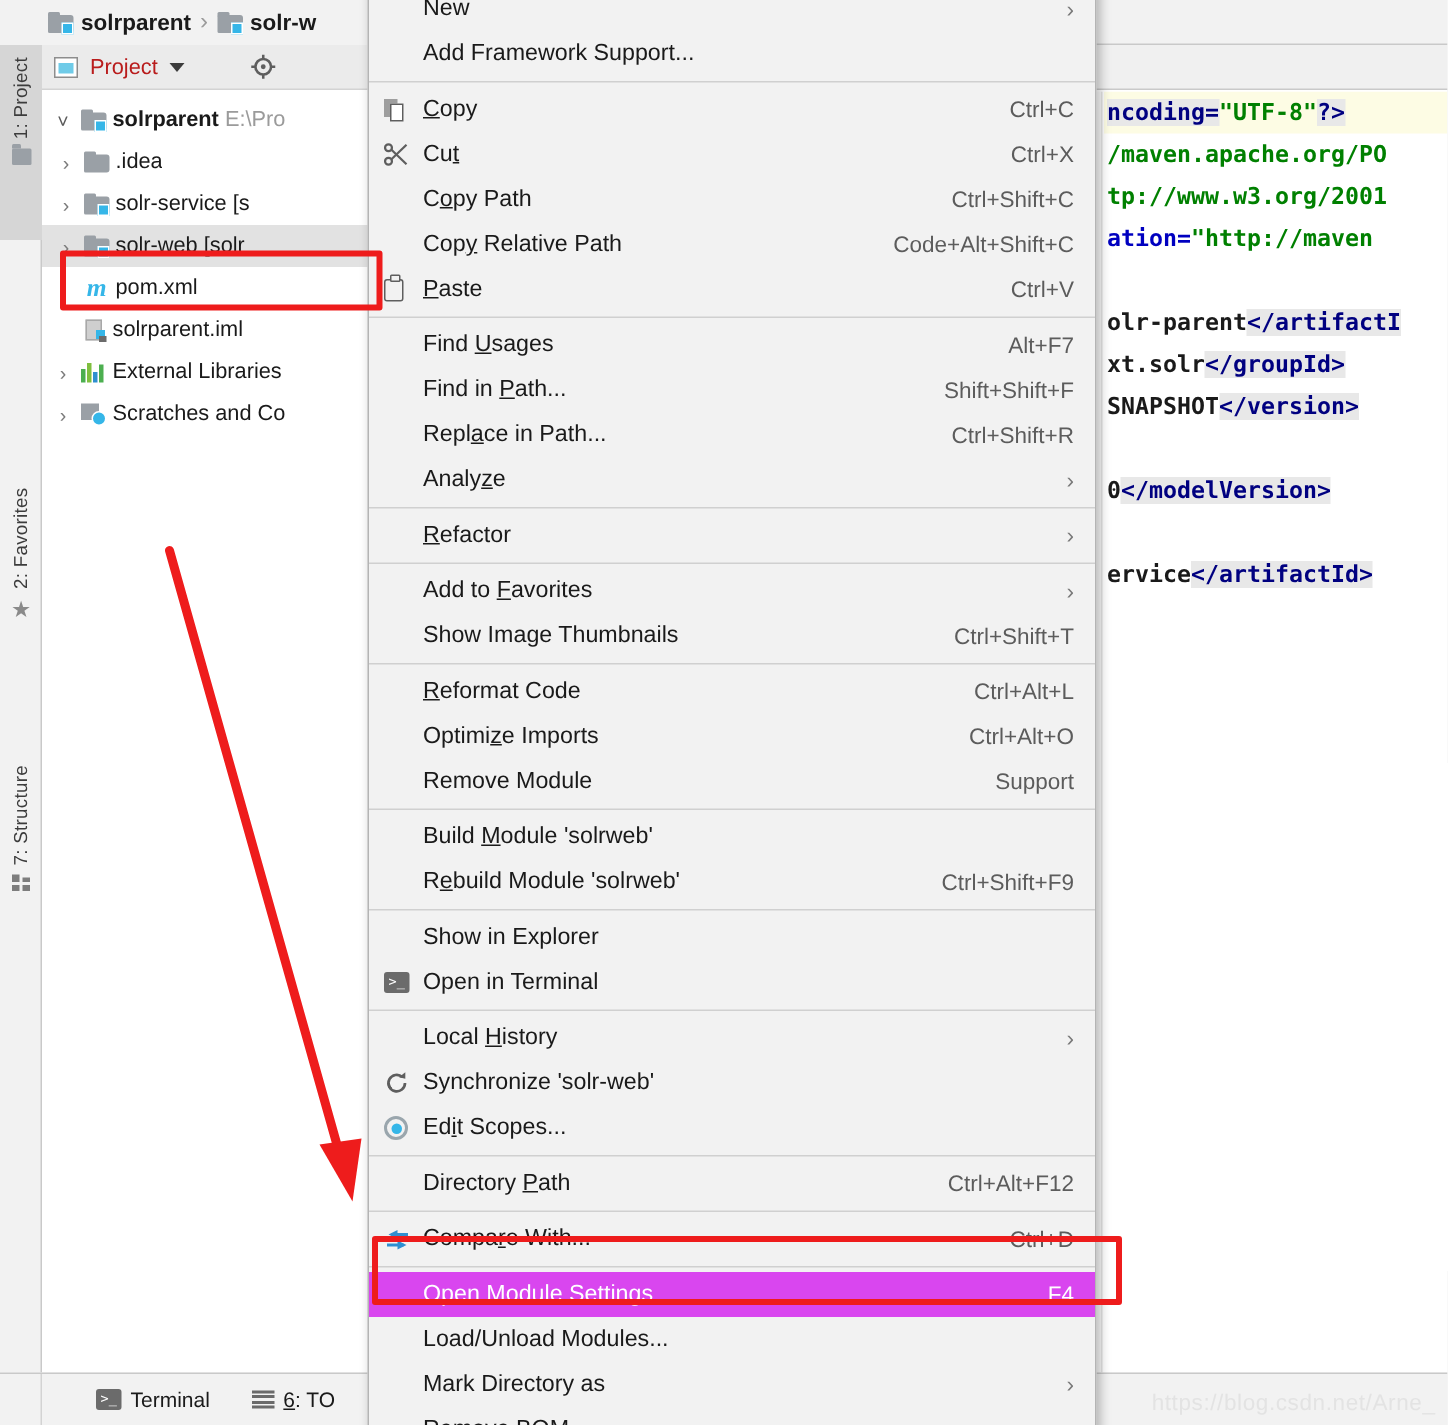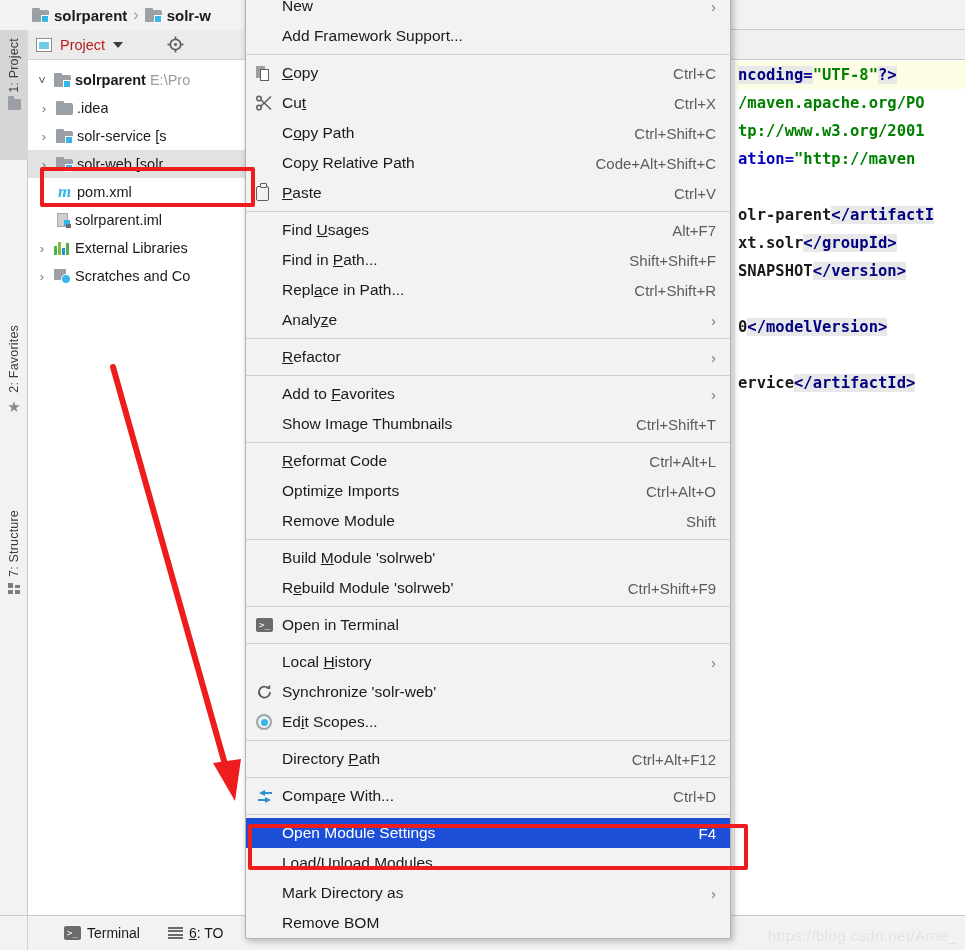--- a/index.html
+++ b/index.html
@@ -134,21 +134,21 @@
     position: absolute; left: 245px; top: -10px; width: 486px;
     background: #f2f2f2; border: 1px solid #b4b4b4;
     box-shadow: 2px 2px 7px rgba(0,0,0,.28);
     padding: 0; z-index: 50;
   }
   .mi { display: flex; align-items: center; height: 30px; padding: 0 14px 0 10px; position: relative; }
   .mi .mi-ico { width: 26px; flex: none; display: flex; align-items: center; justify-content: flex-start; }
   .mi .mi-label { flex: 1; font-size: 15.5px; color: #1a1a1a; white-space: nowrap; }
   .mi .mi-acc { font-size: 15px; color: #5c5c5c; white-space: nowrap; padding-left: 12px; }
   .mi .mi-sub { color: #7a7a7a; font-size: 15px; padding-left: 12px; }
-  .mi.hot { background: #1d4ed8; }
+  .mi.hot { background: #d946ef; }
   .mi.hot .mi-label, .mi.hot .mi-acc { color: #ffffff; }
   .msep { height: 1px; background: #d0d0d0; margin: 3px 0; }
   .mi u { text-decoration: underline; }
 
   .mi-ico svg { display: block; }
   .ico-clip { width:13px; height:15px; border:1.6px solid #5e5e5e; border-radius:2px; position:relative; }
   .ico-clip::before{content:"";position:absolute;left:3px;top:-4px;width:5px;height:3px;border:1.6px solid #5e5e5e;background:#f2f2f2;border-radius:1px;}
   .ico-copy2 { position:relative; width:14px; height:15px; }
   .ico-copy2 .a{position:absolute;left:0;top:0;width:9px;height:12px;background:#9e9e9e;}
   .ico-copy2 .b{position:absolute;left:4px;top:3px;width:9px;height:12px;background:#ffffff;border:1.6px solid #5e5e5e;}
@@ -444,33 +444,37 @@
         <span class="mi-acc">Ctrl+Alt+L</span>
       </div>
       <div class="mi">
         <span class="mi-ico"></span>
         <span class="mi-label">Optimi<u>z</u>e Imports</span>
         <span class="mi-acc">Ctrl+Alt+O</span>
       </div>
       <div class="mi">
         <span class="mi-ico"></span>
         <span class="mi-label">Remove Module</span>
-        <span class="mi-acc">Shift</span>
+        <span class="mi-acc">Support</span>
       </div>
       <div class="msep"></div>
       <div class="mi">
         <span class="mi-ico"></span>
         <span class="mi-label">Build <u>M</u>odule 'solrweb'</span>
       </div>
       <div class="mi">
         <span class="mi-ico"></span>
         <span class="mi-label">R<u>e</u>build Module 'solrweb'</span>
         <span class="mi-acc">Ctrl+Shift+F9</span>
       </div>
       <div class="msep"></div>
+      <div class="mi">
+        <span class="mi-ico"></span>
+        <span class="mi-label">Show in Explorer</span>
+      </div>
       <div class="mi">
         <span class="mi-ico">
           <span class="ico-term2">&gt;_</span>
         </span>
         <span class="mi-label">Open in Terminal</span>
       </div>
       <div class="msep"></div>
       <div class="mi">
         <span class="mi-ico"></span>
         <span class="mi-label">Local <u>H</u>istory</span>

